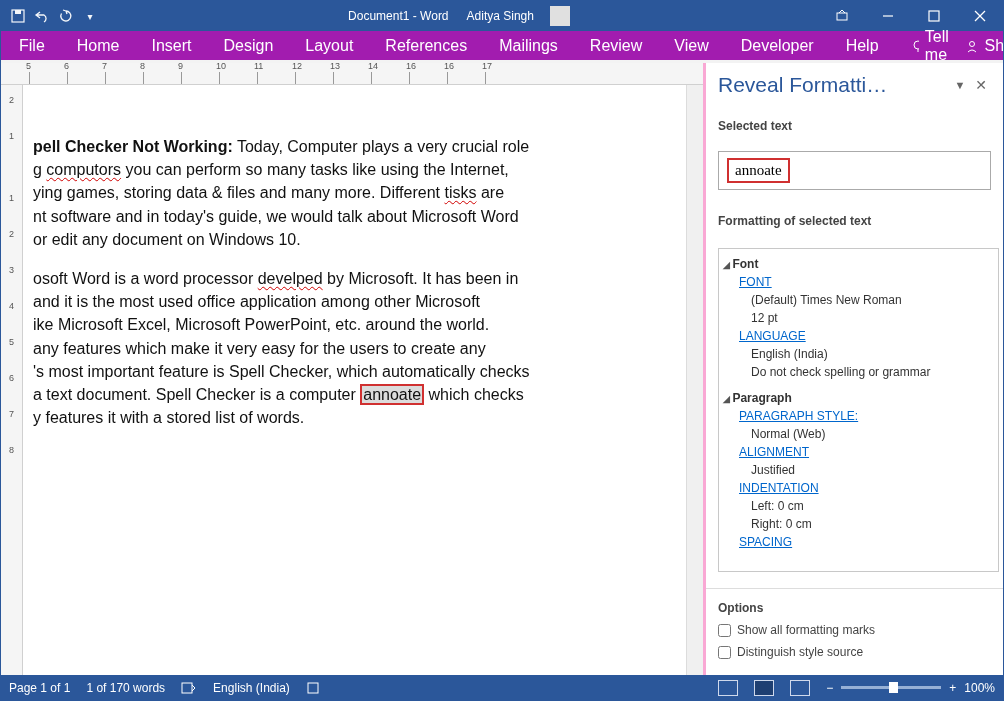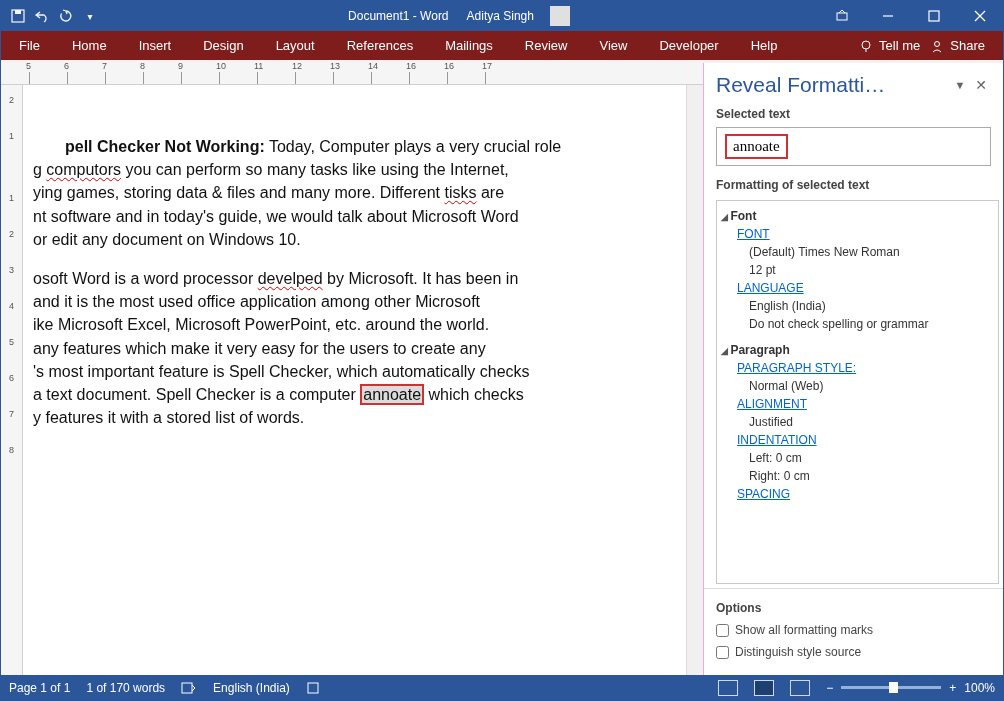--- a/index.html
+++ b/index.html
@@ -5,37 +5,37 @@
 * { box-sizing: border-box; margin: 0; padding: 0; font-family: "Segoe UI", sans-serif; }
 body { width: 1004px; height: 701px; overflow: hidden; background: #fff; display: flex; flex-direction: column; border: 1px solid #2b579a;}
 .titlebar { height: 30px; background: #2b579a; color: #fff; display: flex; align-items: center; font-size: 12px; }
 .qat { display: flex; align-items: center; gap: 6px; padding-left: 8px; }
 .qat .icon { width: 18px; height: 18px; display:flex; align-items:center; justify-content:center; opacity:0.95;}
 .title-area { flex: 1; text-align: right; display:flex; gap:18px; justify-content:center; align-items:center;}
 .win-btns { display: flex; }
 .win-btns .wbtn { width: 46px; height:30px; display:flex; align-items:center; justify-content:center; }
 .win-btns .wbtn svg { stroke:#fff; }
 .avatar { width:20px; height:20px; background:#e0e0e0; display:inline-block; }
-.ribbon-tabs { height: 32px; background: #7f1d1d; color: #fff; display: flex; align-items: center; padding: 0 14px; gap: 24px; font-size: 13px; border-bottom: 3px solid #f3f3f3;}
+.ribbon-tabs { height: 32px; background: #a21caf; color: #fff; display: flex; align-items: center; padding: 0 14px; gap: 24px; font-size: 16px; border-bottom: 3px solid #f3f3f3;}
 .ribbon-tabs .tab { padding: 6px 4px; cursor: pointer; }
 .ribbon-tabs .right { margin-left:auto; display:flex; gap:2px; align-items:center;}
 .workspace { flex:1; display:flex; background:#fff; overflow:hidden; }
 .editor-area { flex:1; display:flex; flex-direction:column; position:relative; overflow:hidden;}
 .hruler { height:22px; background:#f5f5f5; border-bottom:1px solid #d0d0d0; position:relative; font-size:9px; color:#555; display:flex; align-items:flex-end; padding-left:28px; overflow:hidden;}
 .hruler .tick { position:relative; width:38px; text-align:center; border-left:1px solid #999; height:12px;}
 .hruler .tick span{ position:absolute; top:-11px; left:-4px;}
 .below-ruler { flex:1; display:flex; overflow:hidden;}
 .vruler { width:22px; background:#f5f5f5; border-right:1px solid #d0d0d0; display:flex; flex-direction:column; align-items:center; font-size:9px; color:#555; padding-top:10px; gap:26px;}
 .page-viewport { flex:1; background:#fff; overflow:hidden; position:relative; padding:20px 12px 12px 8px;}
 .page { background:#fff; width:100%; height:100%; padding:30px 12px 12px 2px; font-family:"Times New Roman",serif; font-size:16px; color:#111; line-height:1.45; text-align:justify; overflow:hidden;}
 .page p { margin-bottom:16px; }
-.page b { font-weight:bold;margin-left:32px;}
+.page b { font-weight:bold;}
 .wavy { text-decoration: underline wavy #d00000; text-decoration-thickness:1px; text-underline-offset:2px;}
 .sel-box { border:2px solid #d03030; padding:0 1px; background:#dcdcdc;}
-.task-pane { width:300px; border-left:1px solid #f9a8d4; background:#fff; display:flex; flex-direction:column; font-size:12px;}
+.task-pane { width:300px; border-left:3px solid #f9a8d4; background:#fff; display:flex; flex-direction:column; font-size:12px;gap:12px;}
 .pane-hdr { display:flex; align-items:center; padding:10px 12px 6px 12px;}
 .pane-hdr h2 { color:#2b579a; font-size:21px; font-weight:400; flex:1; white-space:nowrap; overflow:hidden; text-overflow:ellipsis;}
 .pane-hdr .drop { color:#666; font-size:11px; padding:0 6px;}
 .pane-hdr .close { color:#666; font-size:14px; padding:0 4px;}
 .pane-sub { padding:4px 12px 4px 12px; color:#444; font-weight:600; font-size:12px;}
 .sel-input-row { padding:2px 12px 8px 12px;}
 .sel-input { width:100%; border:1px solid #aaa; padding:6px 8px; display:flex;}
 .sel-input .inner { border:2px solid #d03030; padding:2px 6px; font-family:"Times New Roman",serif; font-size:15px;}
 .check-row { display:flex; align-items:center; gap:6px; padding:4px 12px; color:#444;}
 .check-row input { width:13px; height:13px;}

